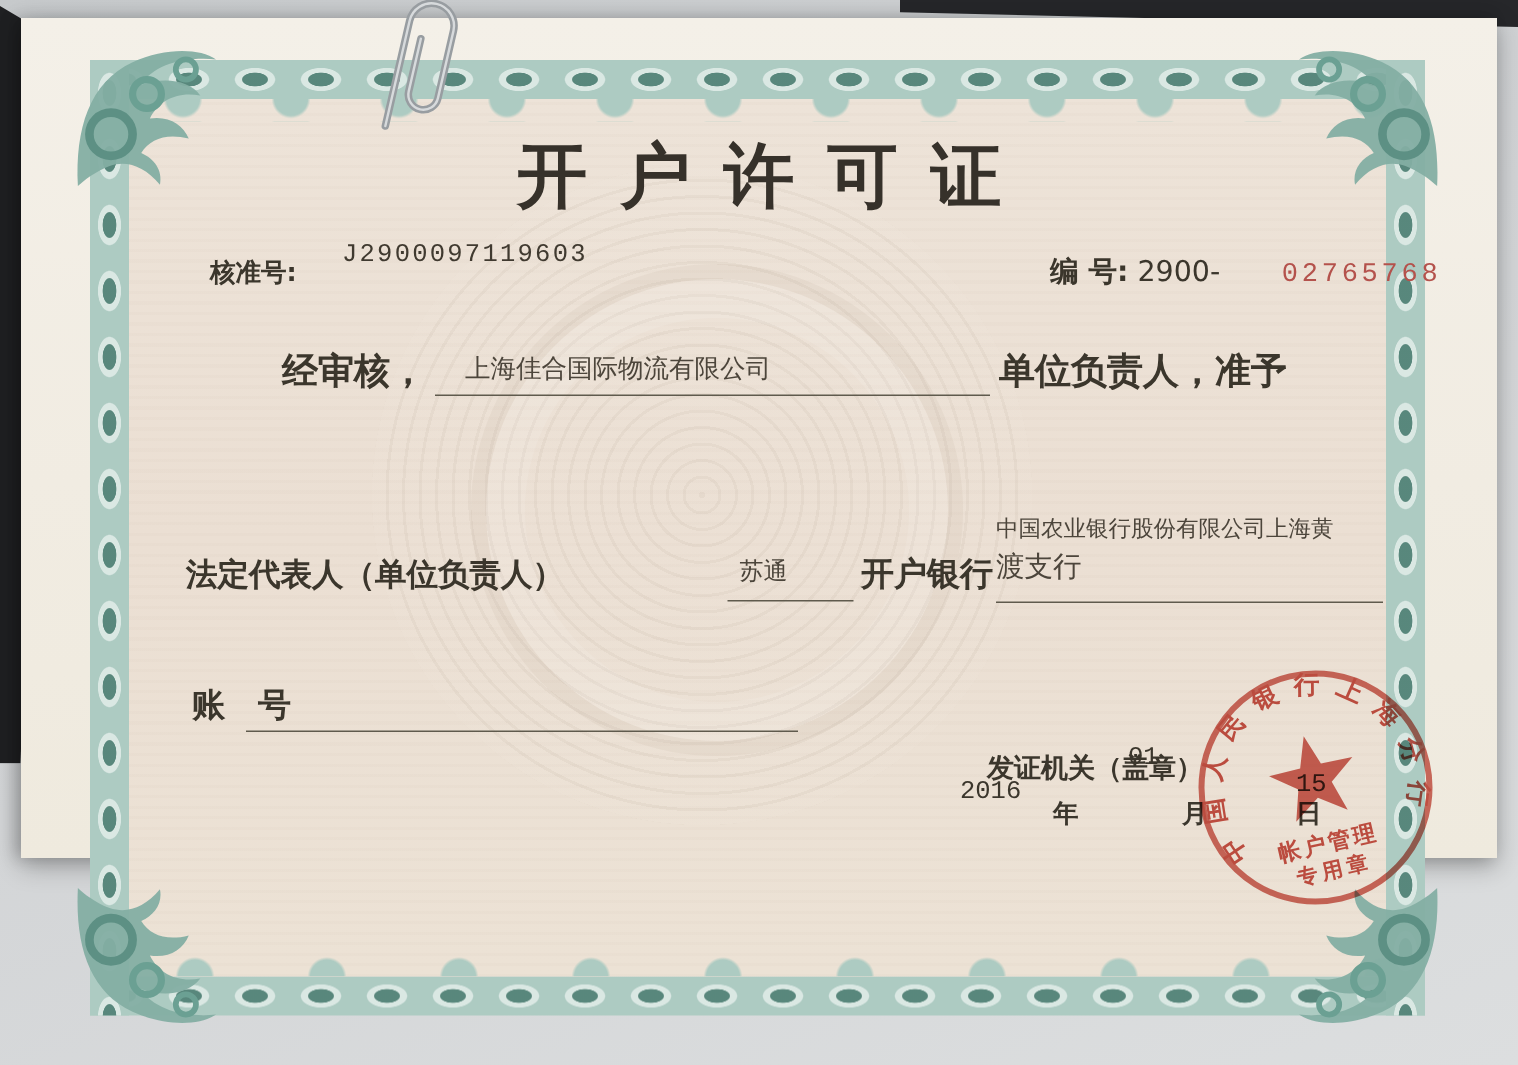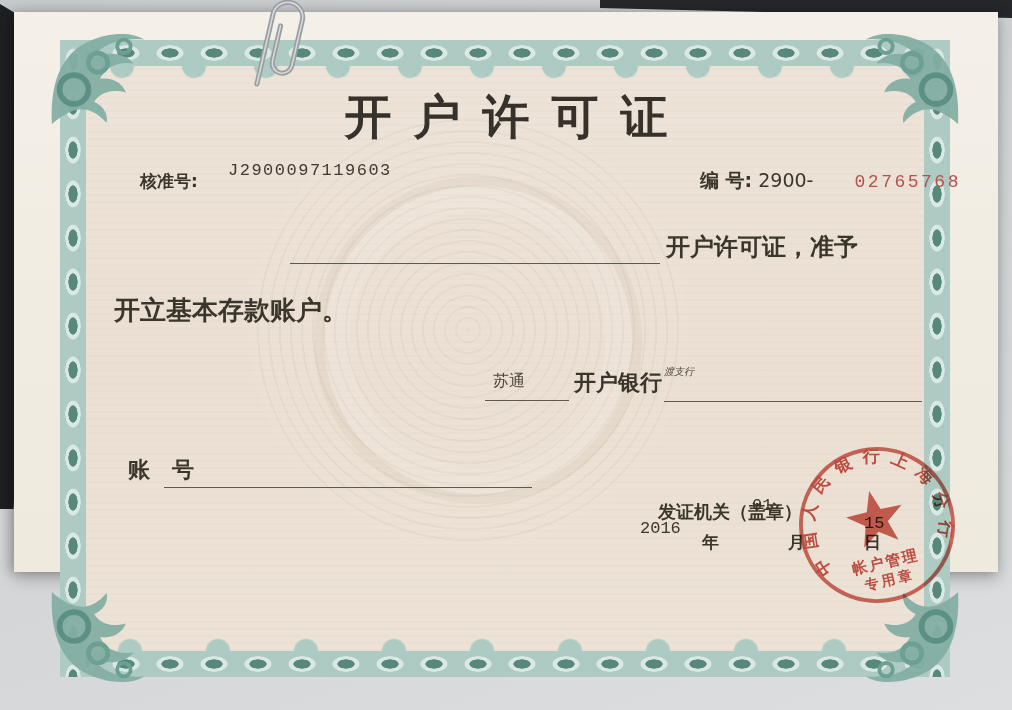--- a/index.html
+++ b/index.html
@@ -112,30 +112,33 @@
 
     <div class="txt lbl" style="left:126px;top:158px;font-size:17px;">核准号:</div>
     <div class="txt serif" style="left:214px;top:149px;font-size:17px;letter-spacing:1.5px;color:#403a30;">J2900097119603</div>
 
     <div class="txt" style="left:686px;top:156px;font-size:19px;">
       <span class="lbl">编 号:</span>
       <span>2900-</span>
       <span class="red serif" style="letter-spacing:2.5px;font-size:18px;">02765768</span>
     </div>
 
+    <div class="txt lbl" style="left:174px;top:219px;font-size:24px;">经审核，</div>
+    <div class="txt smallname" style="left:296px;top:222px;font-size:17px;">上海佳合国际物流有限公司</div>
     <div class="rule" style="left:276px;top:251px;width:370px;"></div>
-    <div class="txt lbl" style="left:652px;top:219px;font-size:24px;">开户许可证，准予</div>
+    <div class="txt lbl" style="left:652px;top:219px;font-size:24px;">单位负责人，准予</div>
 
-    <div class="txt lbl" style="left:100px;top:281px;font-size:26px;">开立基本存款账户。</div>
 
+    <div class="txt lbl" style="left:110px;top:357px;font-size:21px;">法定代表人（单位负责人）</div>
     <div class="txt smallname" style="left:479px;top:359px;font-size:16px;">苏通</div>
     <div class="rule" style="left:471px;top:388px;width:84px;"></div>
 
     <div class="txt lbl" style="left:560px;top:356px;font-size:22px;">开户银行</div>
-    <div class="txt smallname" style="left:650px;top:353px;font-size:10px;font-style:italic;">渡支行</div>
+    <div class="txt smallname" style="left:650px;top:331px;font-size:15px;">中国农业银行股份有限公司上海黄</div>
+    <div class="txt smallname" style="left:650px;top:353px;font-size:19px;">渡支行</div>
     <div class="rule" style="left:650px;top:389px;width:258px;"></div>
 
     <div class="txt lbl" style="left:114px;top:443px;font-size:22px;text-align:right;">账　号</div>
     <div class="rule" style="left:150px;top:475px;width:368px;"></div>
 
     <div class="txt lbl" style="left:644px;top:488px;font-size:18px;">发证机关（盖章）</div>
     <div class="txt serif" style="left:626px;top:507px;font-size:17px;">2016</div>
     <div class="txt lbl" style="left:688px;top:519px;font-size:17px;">年</div>
     <div class="txt serif" style="left:738px;top:484px;font-size:17px;">01</div>
     <div class="txt lbl" style="left:774px;top:519px;font-size:17px;">月</div>

